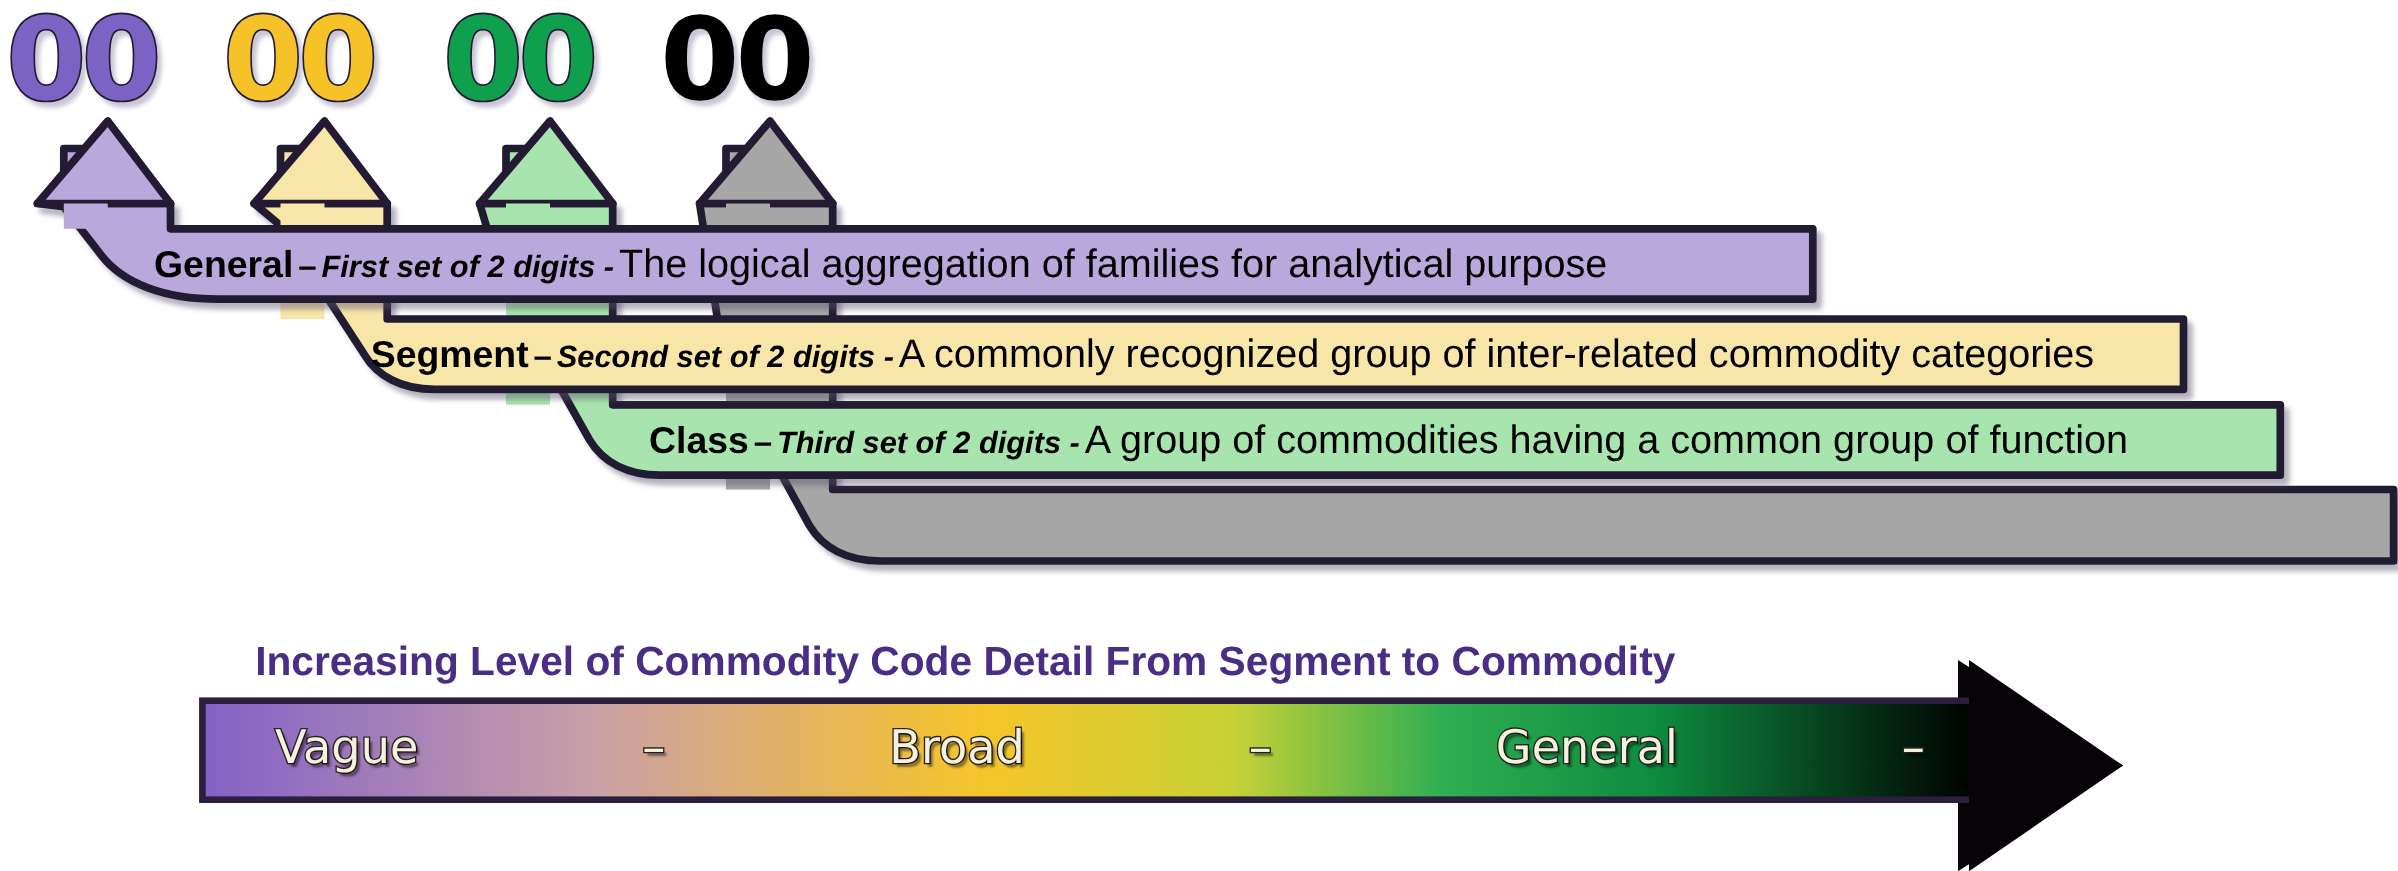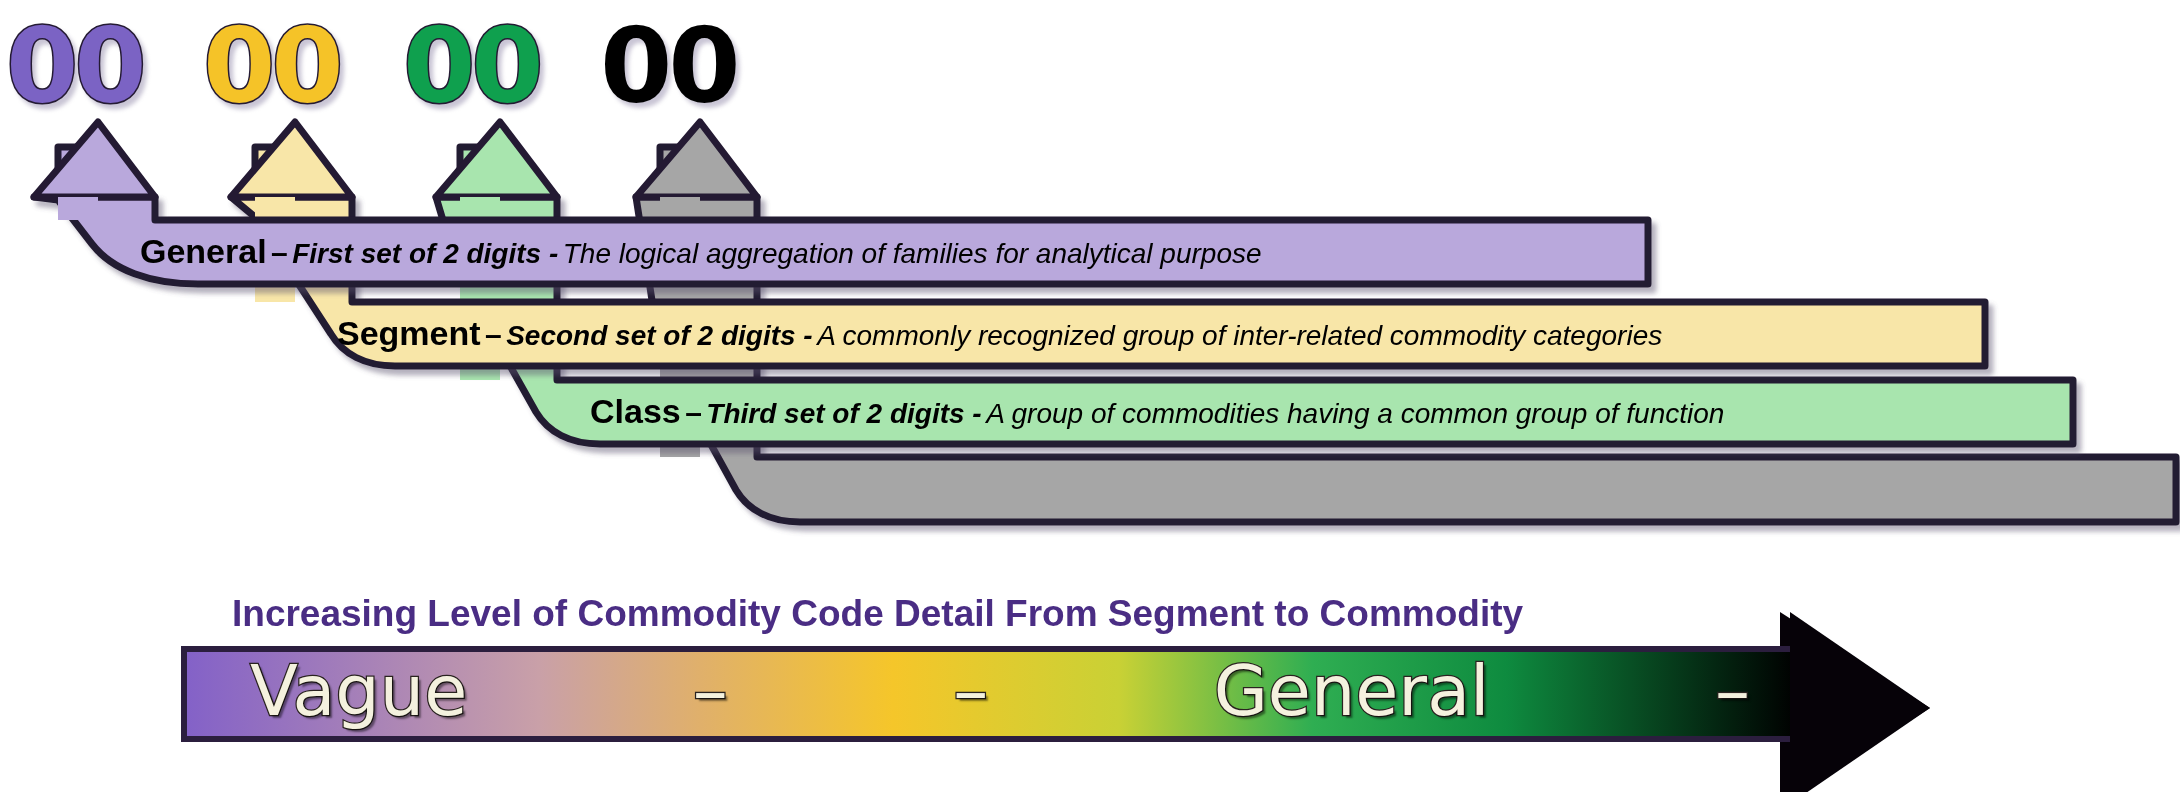--- a/index.html
+++ b/index.html
@@ -1,21 +1,21 @@
 <!DOCTYPE html>
 <html><head>
 <meta charset="utf-8">
 <style>
   html,body{margin:0;padding:0;background:#ffffff;}
   body{
     width:2180px;height:792px;
     font-family:"Liberation Sans","DejaVu Sans",sans-serif;
     overflow:hidden;position:relative;
   }
-  #stage{position:absolute;left:0;top:0;width:2180px;height:576px;margin-top:12px;}
+  #stage{position:absolute;left:0;top:0;width:2180px;height:576px;}
   #stage svg{position:absolute;left:0;top:0;}
 
   
   .digits{
     position:absolute;
     font-family:"DejaVu Sans",sans-serif;
     font-weight:700;
     font-size:104px;
     letter-spacing:-4px;
     line-height:1;
@@ -33,38 +33,38 @@
   .rowtext{
     position:absolute;
     white-space:nowrap;
     line-height:1;
     color:#000;
     font-family:"Liberation Sans","DejaVu Sans",sans-serif;
   }
   .rowtext .nm{font-weight:700;font-size:34px;}
   .rowtext .dash{font-weight:700;font-size:30px;}
   .rowtext .sub{font-weight:700;font-style:italic;font-size:28px;}
-  .rowtext .dsc{font-style:italic;font-size:28px;}
+  .rowtext .dsc{font-size:36px;}
 
   
   #caption{
     position:absolute;
     left:232px;top:581px;
     font-size:37px;font-weight:700;
     color:#4A2D84;white-space:nowrap;
     font-family:"Liberation Sans","DejaVu Sans",sans-serif;
   }
 
   
   #bandwords{
     position:absolute;left:250px;top:640px;
     width:1500px;height:78px;
     display:flex;align-items:center;justify-content:space-between;
     font-family:"DejaVu Sans",sans-serif;
-    font-size:70px;font-weight:400;
+    font-size:42px;font-weight:400;
     color:#F4F1DE;
     white-space:nowrap;pointer-events:none;
   }
   #bandwords span{
     -webkit-text-stroke:2.5px #2a2320;
     paint-order:stroke fill;
     text-shadow:3px 3px 2px rgba(0,0,0,.45);
   }
 </style>
 </head>
@@ -159,18 +159,19 @@
     <span class="sub">Third set of 2 digits -</span>
     <span class="dsc">A group of commodities having a common group of function</span>
   </div>
 
 
   <div id="caption">Increasing Level of Commodity Code Detail From Segment to Commodity</div>
 
   <div id="bandwords">
     <span>Vague</span>
     <span>–</span>
+    <span>Broad</span>
     <span>–</span>
     <span>General</span>
     <span>–</span>
   </div>
 
 </div>
 
 </body></html>

